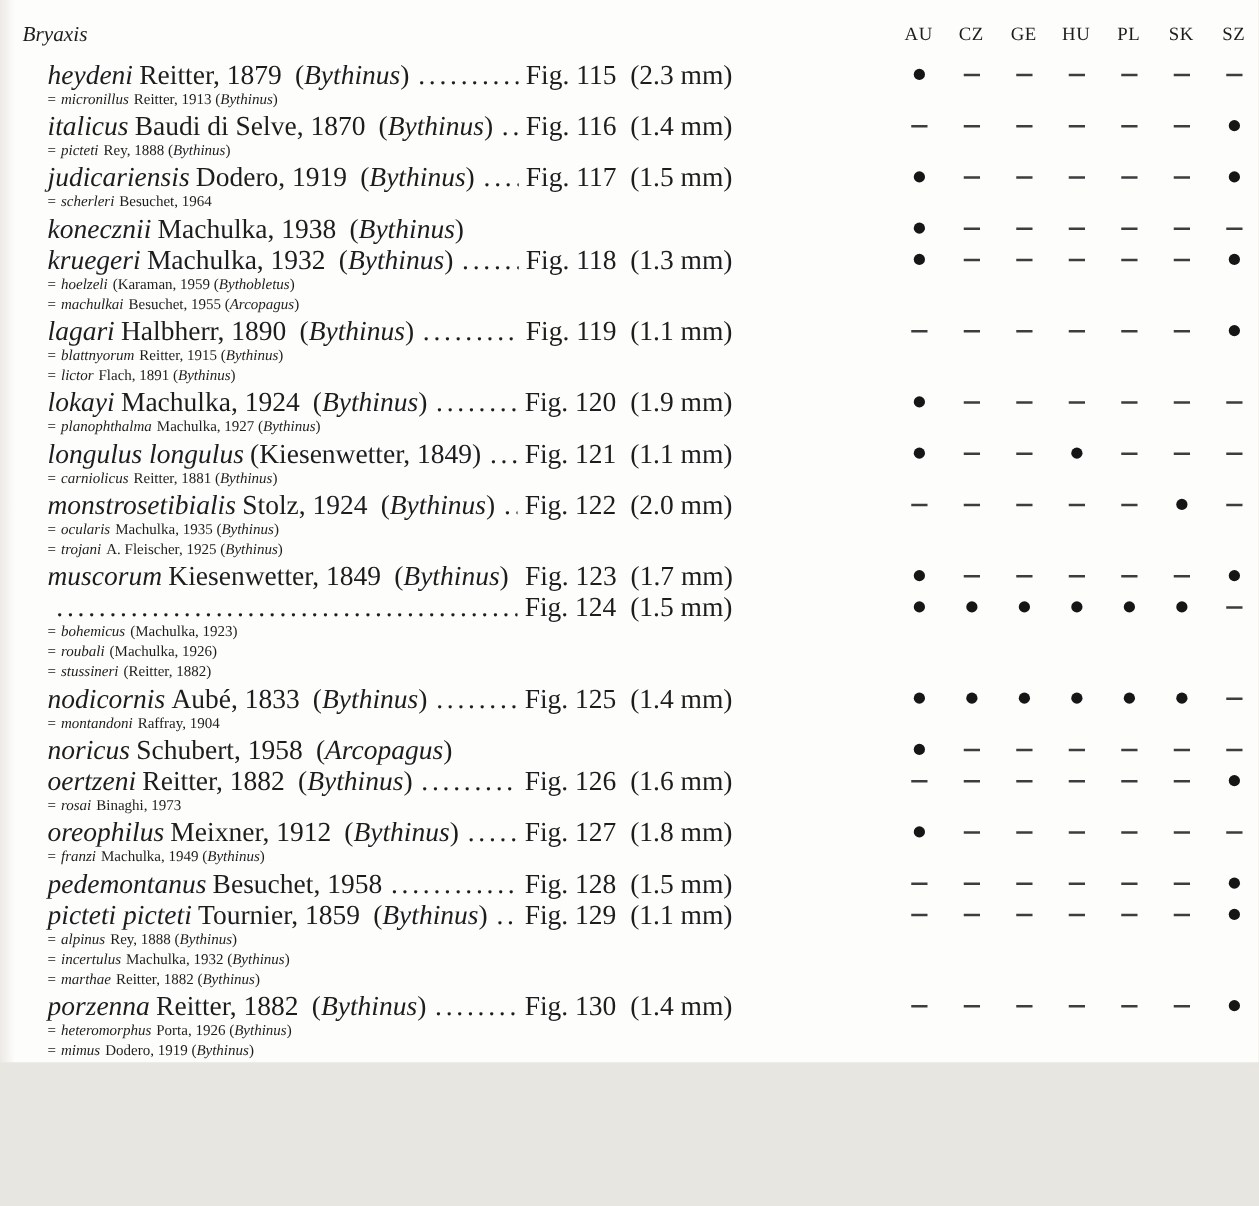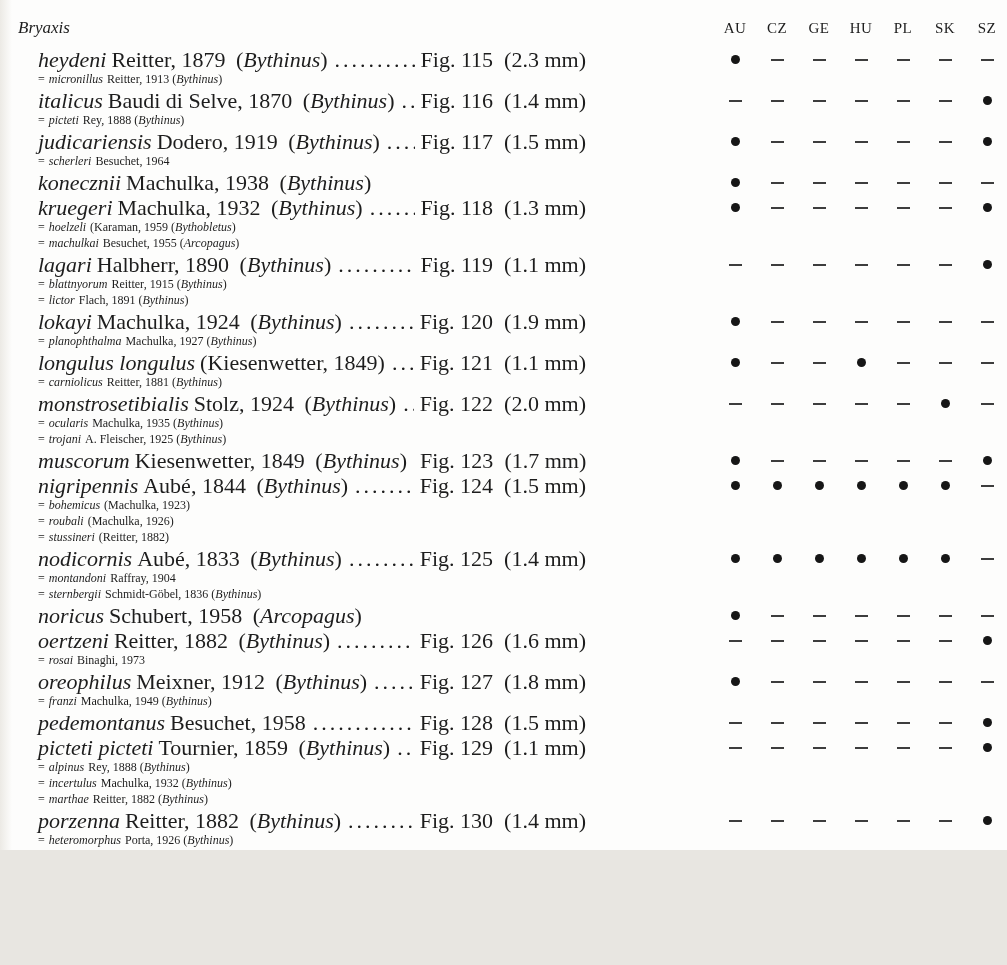--- a/index.html
+++ b/index.html
@@ -363,21 +363,20 @@
         <span class="dash"></span>
       </div>
       <div class="cell mark">
         <span class="dash"></span>
       </div>
       <div class="cell mark">
         <span class="dot"></span>
       </div>
       <div class="cell left species">
         <div class="line">
-          <span class="binomial"><i class="nm">nigripennis</i><span class="auth">Aubé, 1844</span><i class="gp">Bythinus</i></span>
           <span class="leader">............................................................</span>
           <span class="fig">Fig. 124</span>
           <span class="size">(1.5 mm)</span>
         </div>
       </div>
       <div class="cell mark">
         <span class="dot"></span>
       </div>
       <div class="cell mark">
         <span class="dot"></span>
@@ -423,21 +422,20 @@
       <div class="cell mark">
         <span class="dot"></span>
       </div>
       <div class="cell mark">
         <span class="dot"></span>
       </div>
       <div class="cell mark">
         <span class="dash"></span>
       </div>
       <div class="cell left synonym"><span class="eq">=</span><i class="nm">montandoni</i><span class="syn-rest">Raffray, 1904</span></div>
-      <div class="cell left synonym"><span class="eq">=</span><i class="nm">sternbergii</i><span class="syn-rest">Schmidt-Göbel, 1836 (</span><i class="syn-genus">Bythinus</i><span class="syn-tail">)</span></div>
       <div class="cell left species">
         <div class="line">
           <span class="binomial"><i class="nm">noricus</i><span class="auth">Schubert, 1958</span><i class="gp">Arcopagus</i></span>
         </div>
       </div>
       <div class="cell mark">
         <span class="dot"></span>
       </div>
       <div class="cell mark">
         <span class="dash"></span>

